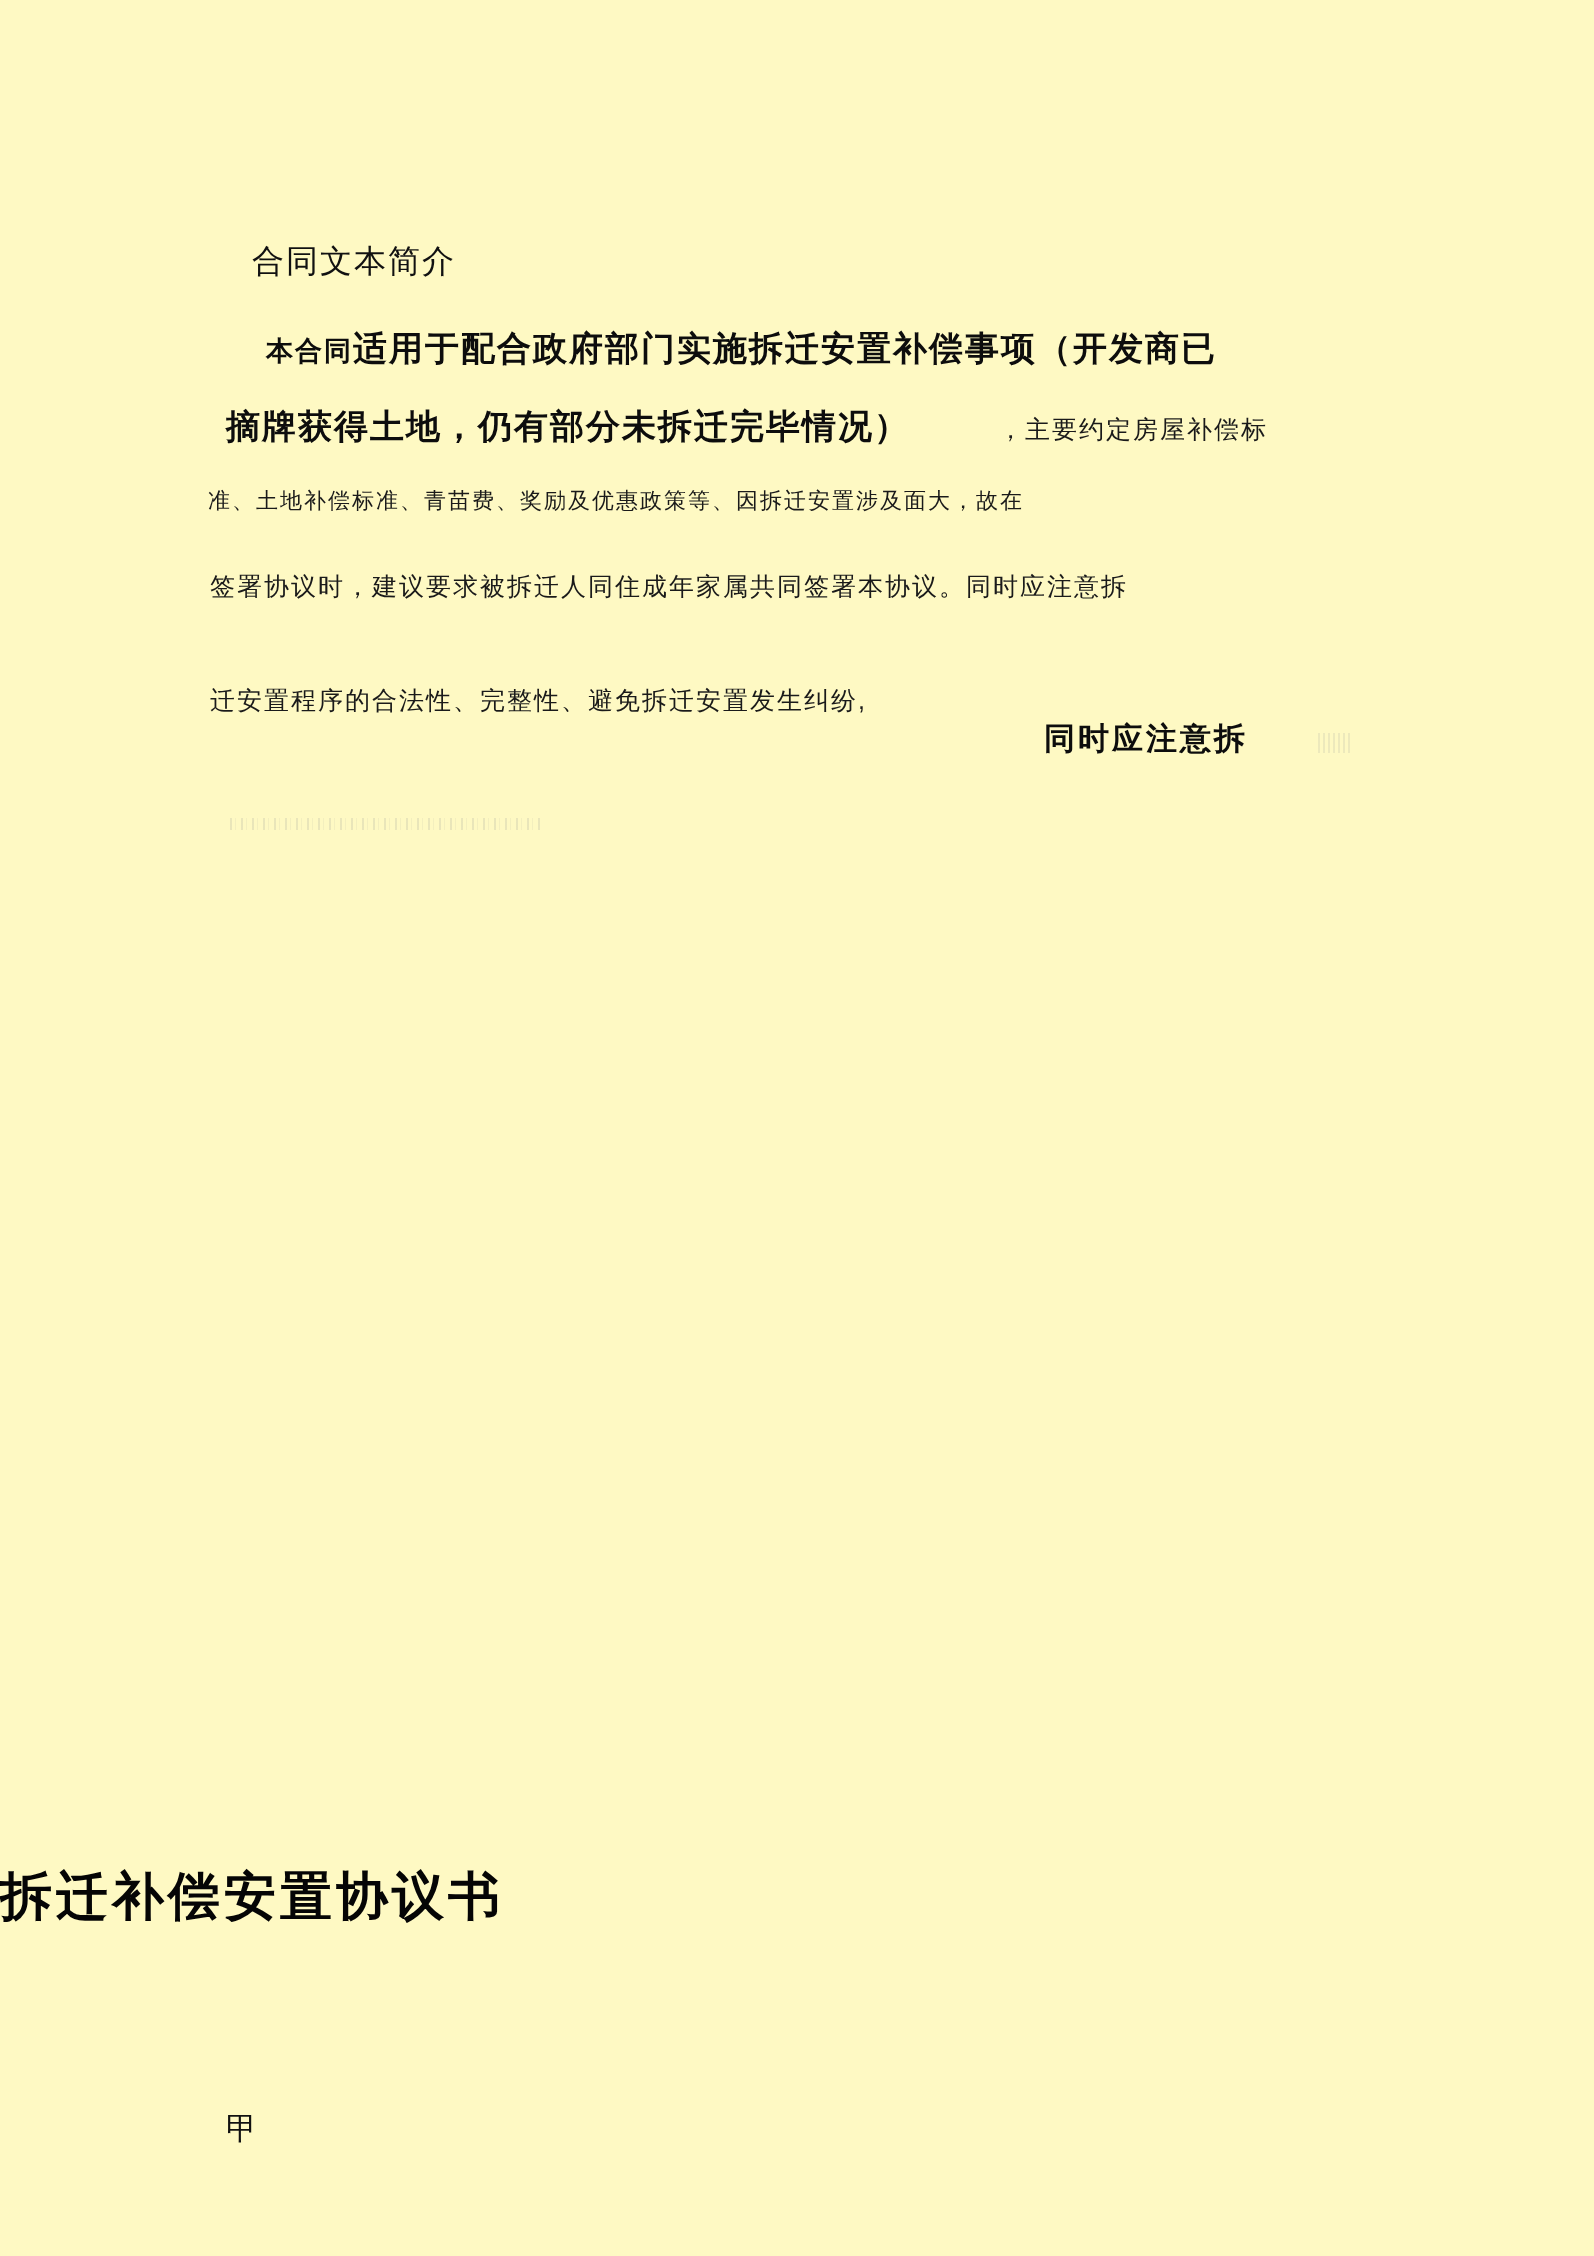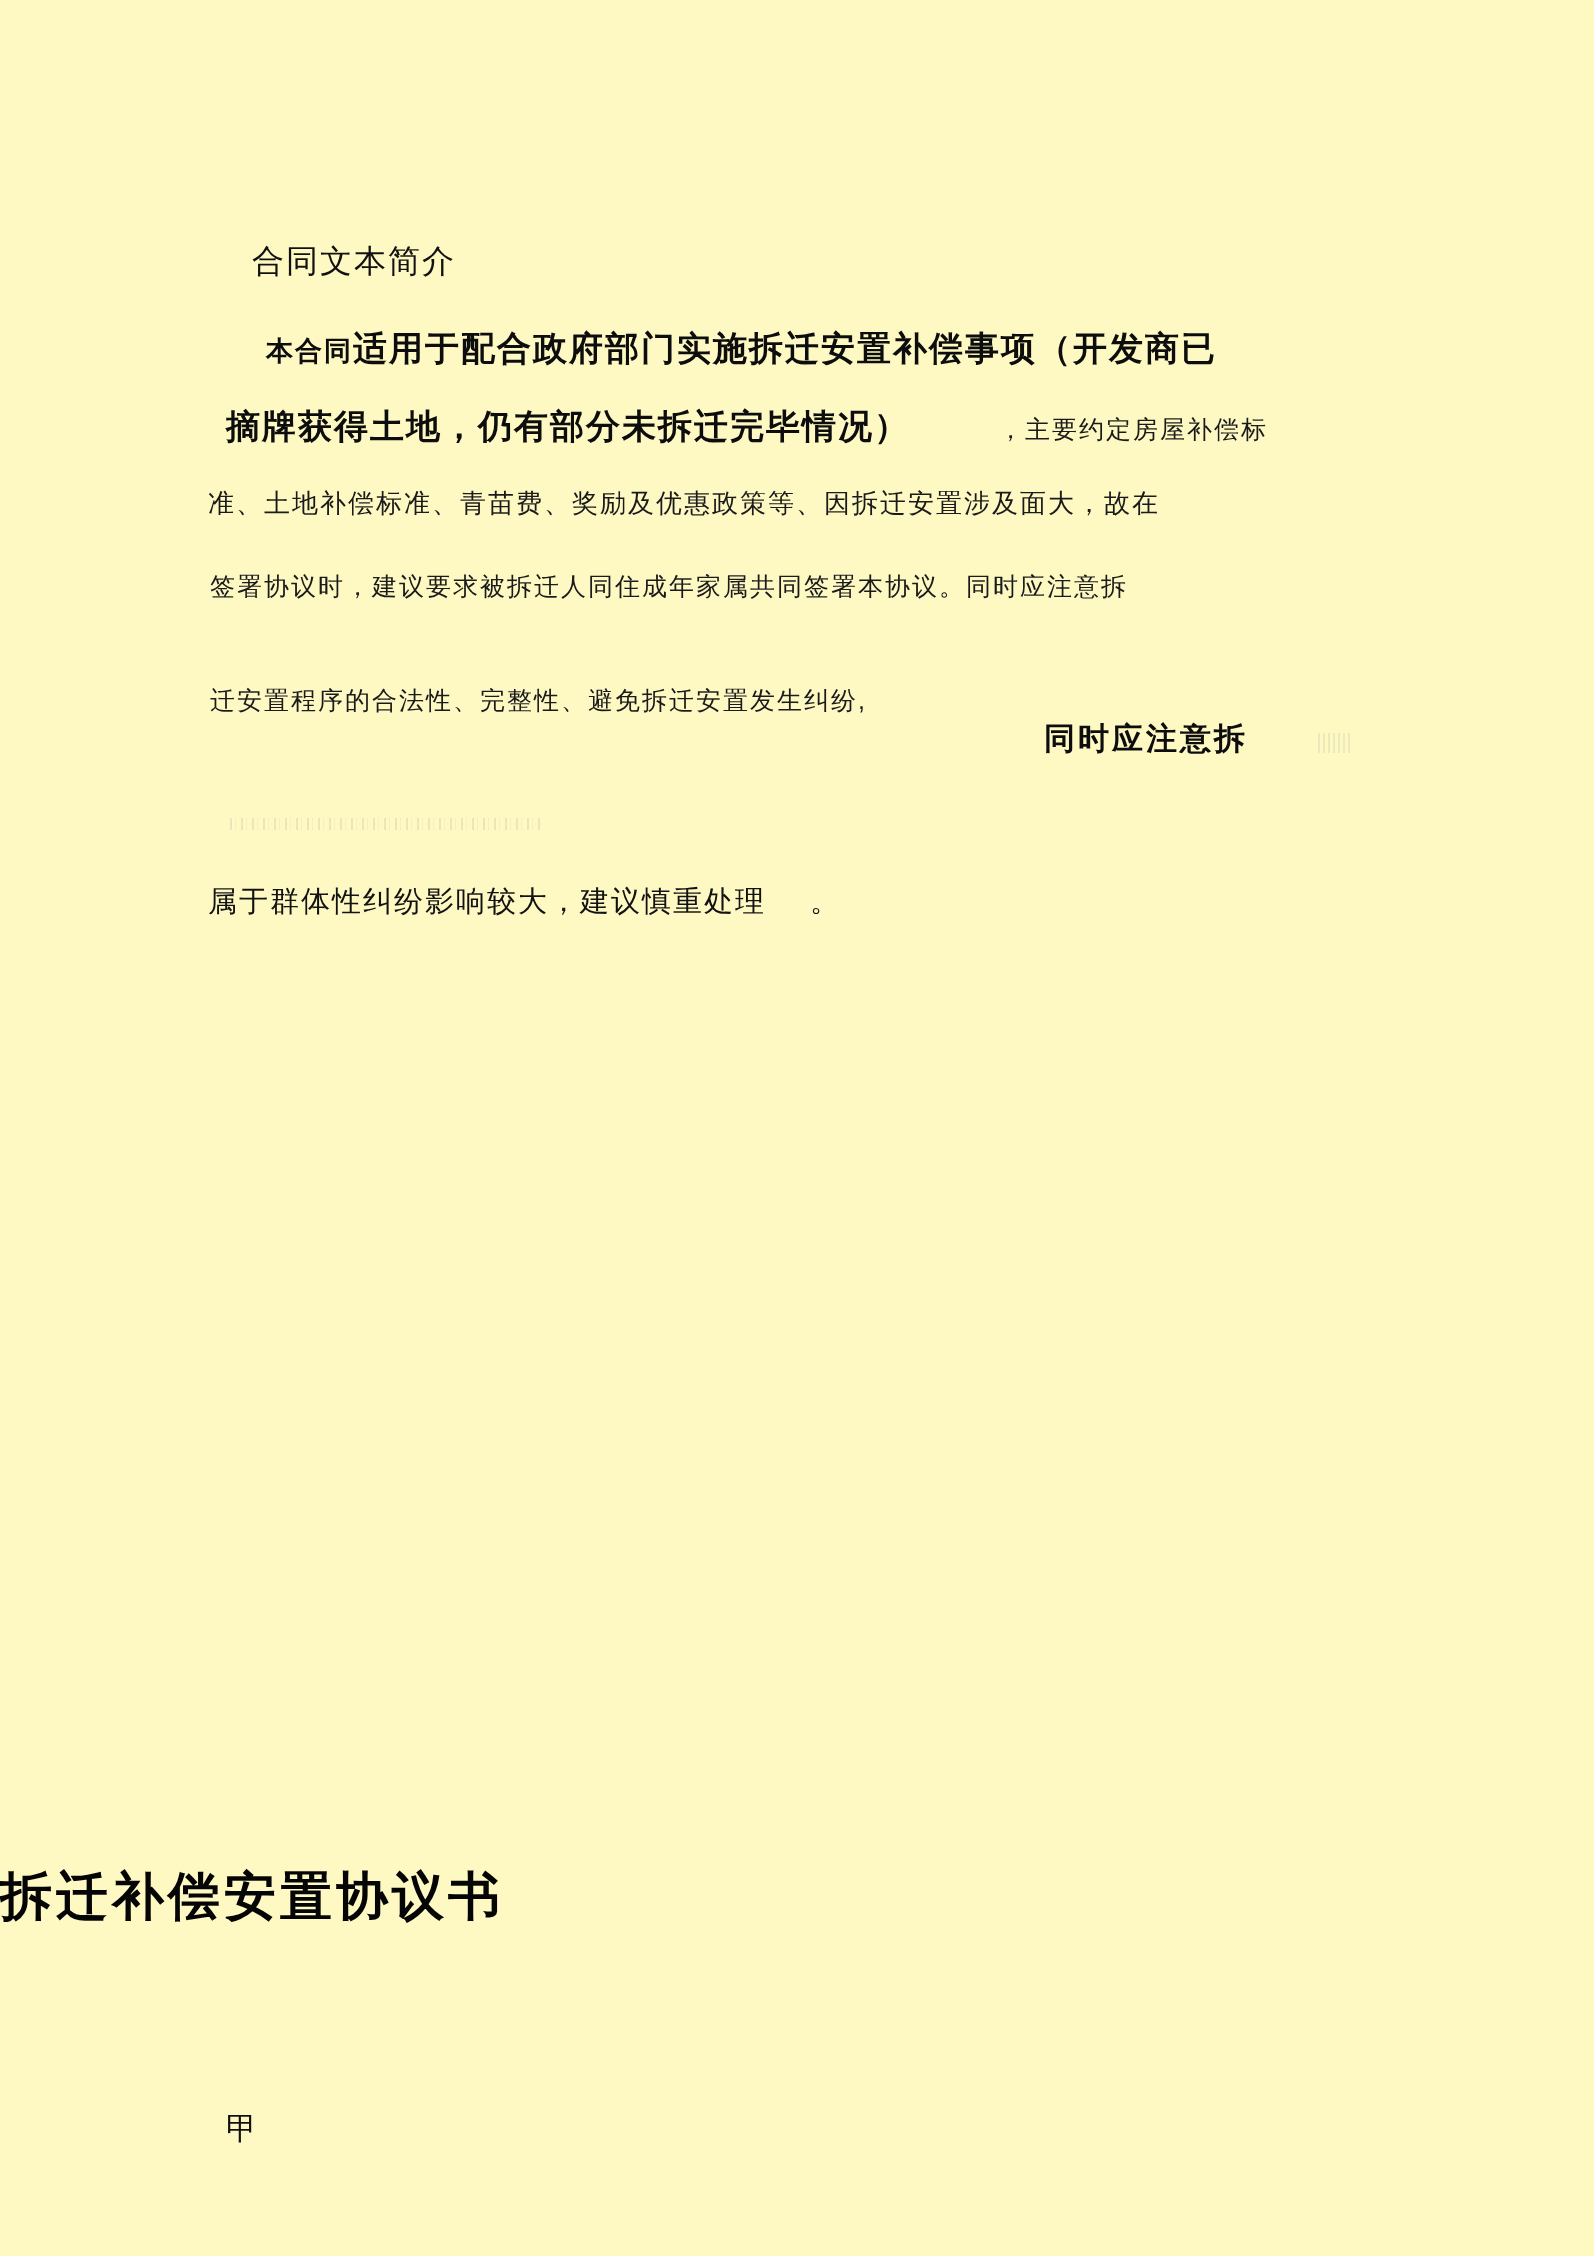--- a/index.html
+++ b/index.html
@@ -22,21 +22,21 @@
   .line { letter-spacing: 2px; }
 
   .l1 { left: 266px; top: 326px; }
   .l1 .lead  { font-size: 27px; font-weight: 600; color: #0d0d0d; }
   .l1 .big   { font-size: 34px; font-weight: 600; letter-spacing: 2px; color: #0d0d0d; }
 
   .l2 { left: 226px; top: 404px; }
   .l2 .big   { font-size: 34px; font-weight: 600; letter-spacing: 2px; color: #0d0d0d; }
   .l2 .small { font-size: 25px; font-weight: 500; letter-spacing: 2px; margin-left: 88px; color: #1a1a1a; }
 
-  .l3 { left: 208px; top: 486px; font-size: 26px; font-weight: 500; color: #1a1a1a; }
+  .l3 { left: 208px; top: 486px; font-size: 22px; font-weight: 500; color: #1a1a1a; }
   .l4 { left: 210px; top: 570px; font-size: 25px; font-weight: 500; color: #1a1a1a; }
   .l5 { left: 210px; top: 648px; font-size: 25px; font-weight: 500; color: #1a1a1a; margin-top: 36px; }
 
   .l6 { left: 1044px; top: 718px; font-size: 31px; font-weight: 600; letter-spacing: 3px; color: #0d0d0d; }
 
   .faint-line {
     position: absolute;
     left: 230px; top: 818px;
     width: 310px; height: 12px;
     opacity: 0.45;
@@ -83,19 +83,18 @@
   <p class="abs line l4">签署协议时，建议要求被拆迁人同住成年家属共同签署本协议。同时应注意拆</p>
 
   <p class="abs line l5">迁安置程序的合法性、完整性、避免拆迁安置发生纠纷,</p>
 
   <p class="abs l6">同时应注意拆</p>
 
   <div class="smudge"></div>
 
   <div class="faint-line"></div>
 
-  <p class="abs l7"><span>属于群体性纠纷影响较大，建议慎重处理</span><span class="period">。</span></p>
 
   <h1 class="abs doc-title">拆迁补偿安置协议书</h1>
 
   <p class="abs party">甲</p>
 
 </div>
 
 </body></html>

